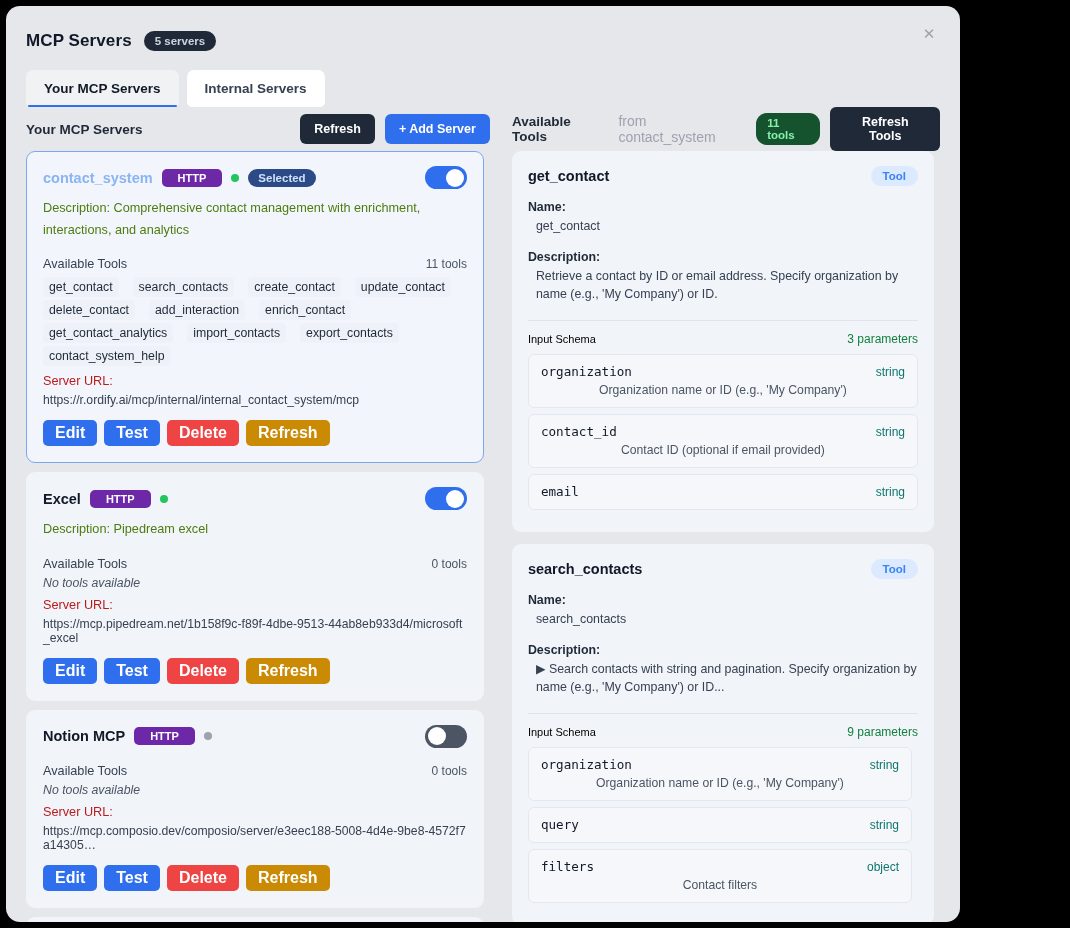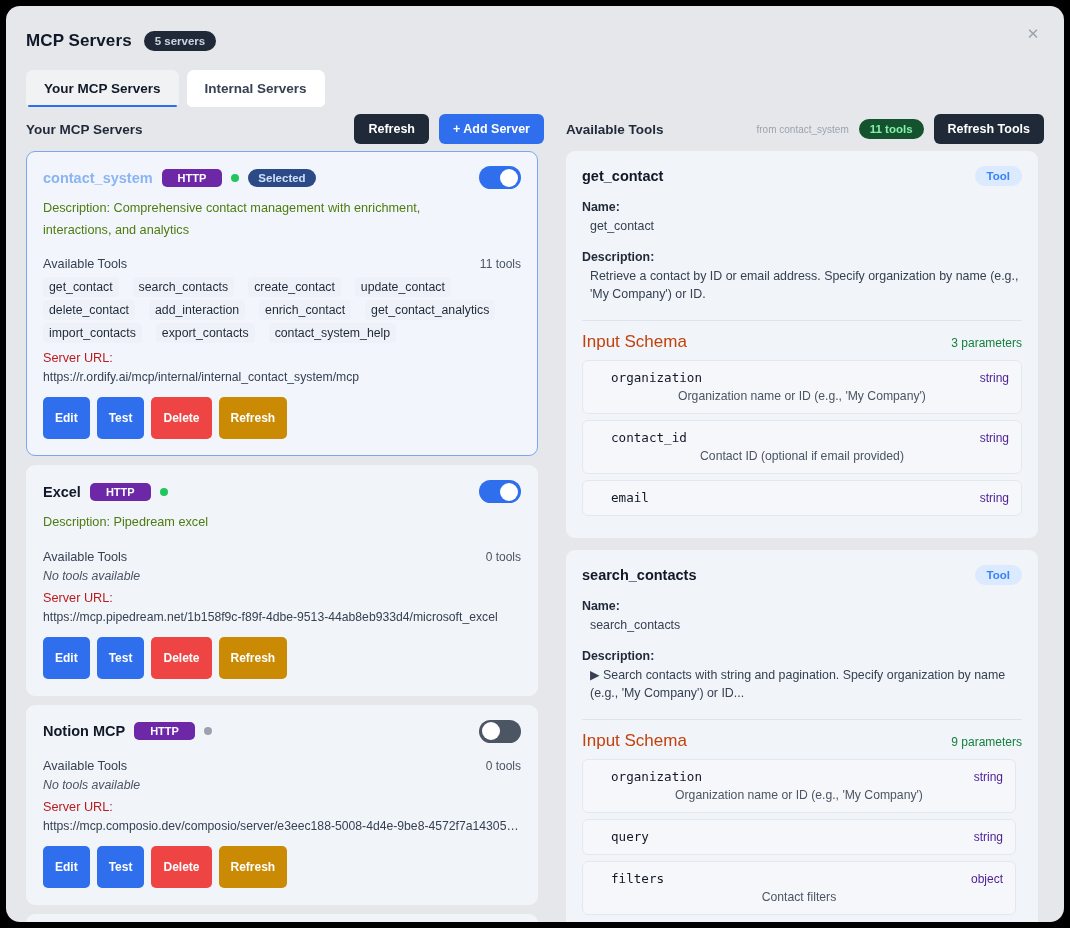--- a/index.html
+++ b/index.html
@@ -5,21 +5,21 @@
   * { box-sizing: border-box; margin:0; padding:0; }
   html, body {
     width: 1070px; height: 928px;
     background: #000000;
     font-family: "Liberation Sans", sans-serif;
     overflow: hidden;
   }
   .window {
     position: absolute;
     left: 6px; top: 6px;
-    width: 1058px; height: 916px;
+    width: 954px; height: 916px;
     background: #e5e7eb;
     border-radius: 14px;
     overflow: hidden;
   }
   
   .header {
     position: relative;
     height: 54px;
     padding: 16px 0 0 20px;
     display: flex;
@@ -109,21 +109,21 @@
     font-weight: 600;
     padding: 8px 14px;
     cursor: pointer;
     color: #fff;
     font-family: "Liberation Sans", sans-serif;
   }
   .btn-dark { background: #1f2937; }
   .btn-blue { background: #2f6fed; }
 
   .from-label {
-    font-size: 10px;
+    font-size: 14px;
     color: #9ca3af;
   }
   .tools-badge {
     background: #14532d;
     color: #86efac;
     font-size: 11.5px;
     font-weight: 700;
     padding: 4px 11px;
     border-radius: 11px;
   }
@@ -251,23 +251,23 @@
     word-break: break-all;
   }
   .sc-actions {
     margin-top: 13px;
     display: flex;
     gap: 7px;
   }
   .act {
     border: none;
     border-radius: 5px;
-    font-size: 12px;
+    font-size: 16px;
     font-weight: 600;
-    padding: 14px 12px;
+    padding: 4px 12px;
     color: #fff;
     cursor: pointer;
     font-family: "Liberation Sans", sans-serif;
   }
   .act-edit { background: #2f6fed; }
   .act-test { background: #2f6fed; }
   .act-delete { background: #ef4444; }
   .act-refresh { background: #ca8a04; }
 
   
@@ -311,21 +311,21 @@
   .tc-divider {
     margin-top: 16px;
     border-top: 1px solid #dfe4ec;
   }
   .schema-head {
     margin-top: 11px;
     display: flex;
     justify-content: space-between;
     align-items: baseline;
   }
-  .schema-head .lbl { font-size: 17px; color: #c2410c; }
+  .schema-head .lbl { font-size: 11px; color: #000000; }
   .schema-head .cnt { font-size: 12px; color: #15803d; }
   .params {
     margin-top: 8px;
     max-height: 198px;
     overflow-y: scroll;
     overflow-x: hidden;
     padding-right: 6px;
   }
   .params::-webkit-scrollbar { width: 8px; }
   .params::-webkit-scrollbar-track { background: #ffffff; border-radius: 6px; }
@@ -335,30 +335,29 @@
     background: #f5f7fb;
     border: 1px solid #e3e8f0;
     border-radius: 6px;
     padding: 9px 12px 10px 12px;
     margin-bottom: 6px;
   }
   .param-row {
     display: flex;
     justify-content: space-between;
     align-items: baseline;
-    margin-left: 16px;
   }
   .param-name {
     font-family: "DejaVu Sans Mono", monospace;
     font-size: 12.6px;
     color: #111827;
   }
   .param-type {
     font-size: 12px;
-    color: #4c1d95;
+    color: #0f766e;
   }
   .param-desc {
     margin-top: 4px;
     text-align: center;
     font-size: 12.2px;
     color: #4b5563;
   }
 </style>
 </head>
 <body>

